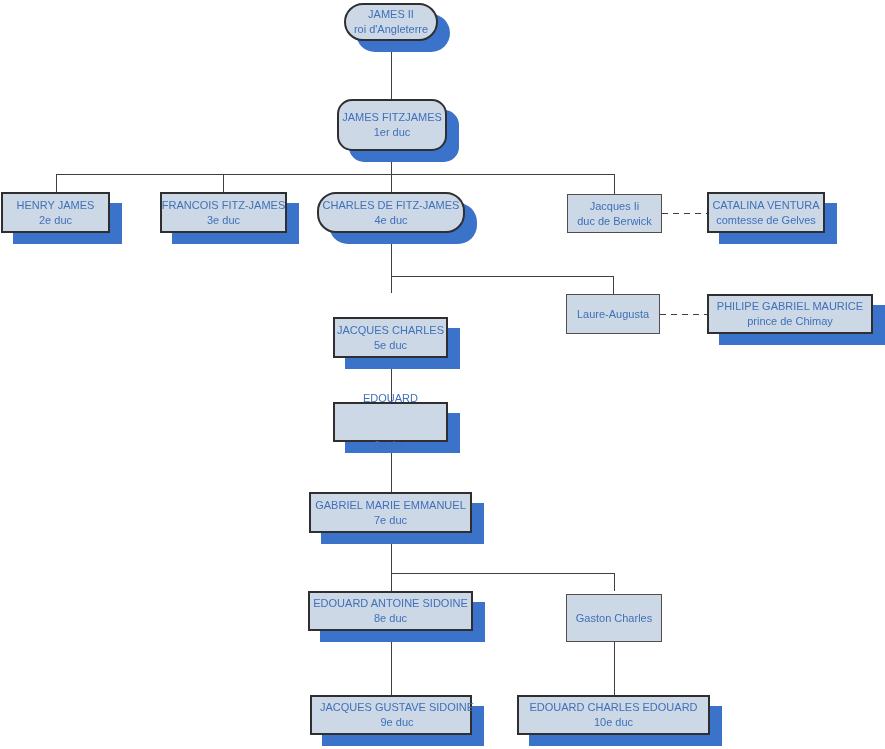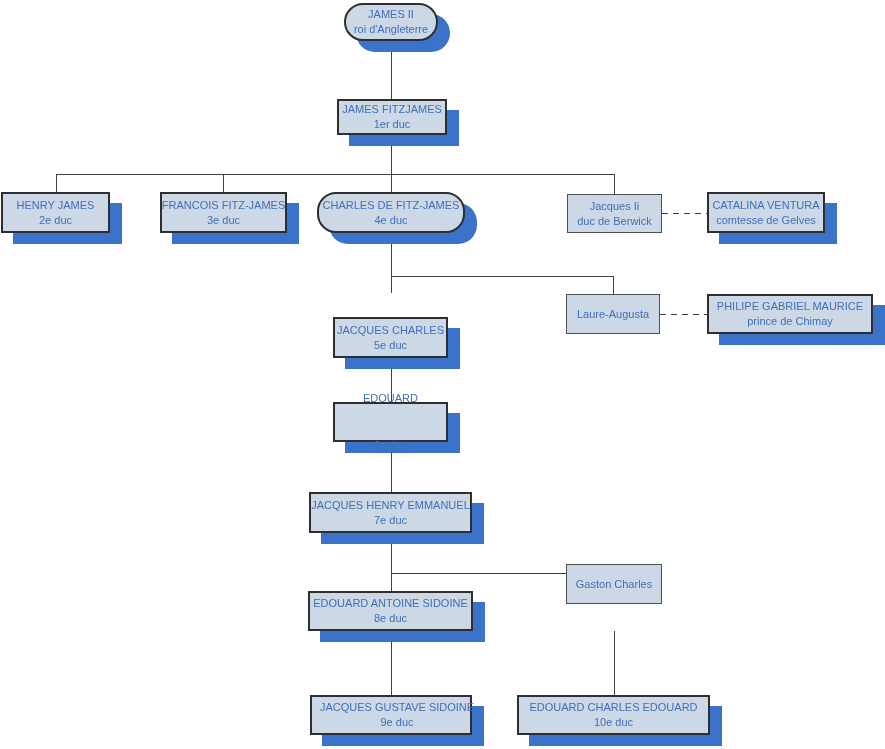--- a/index.html
+++ b/index.html
@@ -70,21 +70,21 @@
     <div class="line v" style="left: 614px; top: 573px; height: 18px;"></div>
     <div class="line v" style="left: 391px; top: 631px; height: 64px;"></div>
     <div class="line v" style="left: 614px; top: 631px; height: 64px;"></div>
     <div class="line h dashed" style="left: 662px; top: 213px; width: 45px;"></div>
     <div class="line h dashed" style="left: 660px; top: 314px; width: 47px;"></div>
   <div class="node emphasis" style="left: 344px; top: 3px; width: 94px; height: 38px; border-radius: 19px;">
     <div class="node-name">JAMES II</div>
     <div class="node-title">roi d'Angleterre</div>
   </div>
 
-  <div class="node emphasis" style="left: 337px; top: 99px; width: 110px; height: 36px;">
+  <div class="node emphasis" style="left: 337px; top: 99px; width: 110px; height: 52px; border-radius: 15px;">
     <div class="node-name">JAMES FITZJAMES</div>
     <div class="node-title">1er duc</div>
   </div>
 
   <div class="node emphasis" style="left: 1px; top: 192px; width: 109px; height: 41px;">
     <div class="node-name">HENRY JAMES</div>
     <div class="node-title">2e duc</div>
   </div>
 
   <div class="node emphasis" style="left: 160px; top: 192px; width: 127px; height: 41px;">
@@ -121,30 +121,30 @@
     <div class="node-name">PHILIPE GABRIEL MAURICE</div>
     <div class="node-title">prince de Chimay</div>
   </div>
 
   <div class="node emphasis" style="left: 333px; top: 402px; width: 115px; height: 40px; gap: 32px;">
     <div class="node-name">EDOUARD</div>
     <div class="node-title">6e duc</div>
   </div>
 
   <div class="node emphasis" style="left: 309px; top: 492px; width: 163px; height: 41px;">
-    <div class="node-name">JACQUES HENRY EMMANUEL</div>
+    <div class="node-name">GABRIEL MARIE EMMANUEL</div>
     <div class="node-title">7e duc</div>
   </div>
 
   <div class="node emphasis" style="left: 308px; top: 591px; width: 165px; height: 40px;">
     <div class="node-name">EDOUARD ANTOINE SIDOINE</div>
     <div class="node-title">8e duc</div>
   </div>
 
-  <div class="node plain" style="left: 566px; top: 564px; width: 96px; height: 40px;">
+  <div class="node plain" style="left: 566px; top: 594px; width: 96px; height: 48px;">
     <div class="node-name">Gaston Charles</div>
 
   </div>
 
   <div class="node emphasis" style="left: 310px; top: 695px; width: 162px; height: 40px; padding-left: 12px;">
     <div class="node-name">JACQUES GUSTAVE SIDOINE</div>
     <div class="node-title">9e duc</div>
   </div>
 
   <div class="node emphasis" style="left: 517px; top: 695px; width: 193px; height: 40px;">

